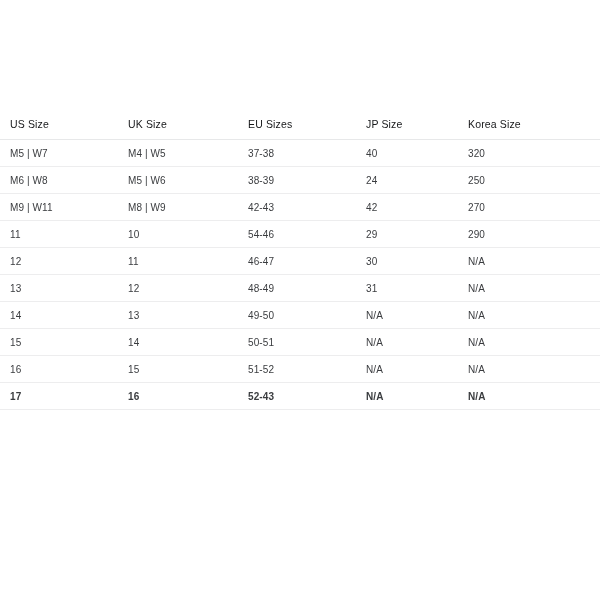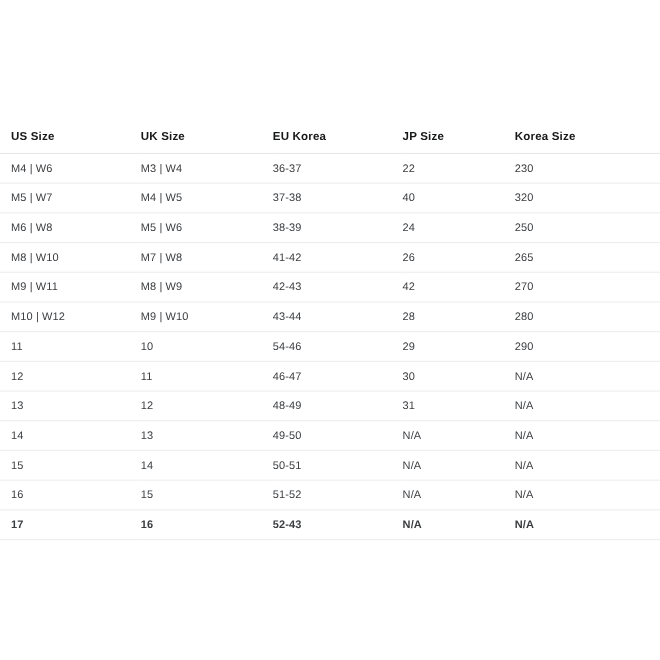--- a/index.html
+++ b/index.html
@@ -32,21 +32,21 @@
 
   table.size-table col.c-us    { width: 128px; }
   table.size-table col.c-uk    { width: 120px; }
   table.size-table col.c-eu    { width: 118px; }
   table.size-table col.c-jp    { width: 102px; }
   table.size-table col.c-kr    { width: 132px; }
 
   table.size-table thead th {
     text-align: left;
     font-size: 10.5px;
-    font-weight: bold;
+    font-weight: normal;
     color: #17181a;
     letter-spacing: 0.15px;
     padding: 0 0 9px 0;
     border-bottom: 1px solid #e7e8e9;
     vertical-align: bottom;
     white-space: nowrap;
   }
 
   table.size-table tbody td {
     text-align: left;
@@ -80,67 +80,46 @@
       <col class="c-us">
       <col class="c-uk">
       <col class="c-eu">
       <col class="c-jp">
       <col class="c-kr">
     </colgroup>
     <thead>
       <tr>
         <th>US Size</th>
         <th>UK Size</th>
-        <th>EU Korea</th>
+        <th>EU Sizes</th>
         <th>JP Size</th>
         <th>Korea Size</th>
       </tr>
     </thead>
     <tbody>
-      <tr>
-        <td>M4 | W6</td>
-        <td>M3 | W4</td>
-        <td>36-37</td>
-        <td>22</td>
-        <td>230</td>
-      </tr>
       <tr>
         <td>M5 | W7</td>
         <td>M4 | W5</td>
         <td>37-38</td>
         <td>40</td>
         <td>320</td>
       </tr>
       <tr>
         <td>M6 | W8</td>
         <td>M5 | W6</td>
         <td>38-39</td>
         <td>24</td>
         <td>250</td>
       </tr>
       <tr>
-        <td>M8 | W10</td>
-        <td>M7 | W8</td>
-        <td>41-42</td>
-        <td>26</td>
-        <td>265</td>
-      </tr>
-      <tr>
         <td>M9 | W11</td>
         <td>M8 | W9</td>
         <td>42-43</td>
         <td>42</td>
         <td>270</td>
-      </tr>
-      <tr>
-        <td>M10 | W12</td>
-        <td>M9 | W10</td>
-        <td>43-44</td>
-        <td>28</td>
-        <td>280</td>
       </tr>
       <tr>
         <td>11</td>
         <td>10</td>
         <td>54-46</td>
         <td>29</td>
         <td>290</td>
       </tr>
       <tr>
         <td>12</td>

